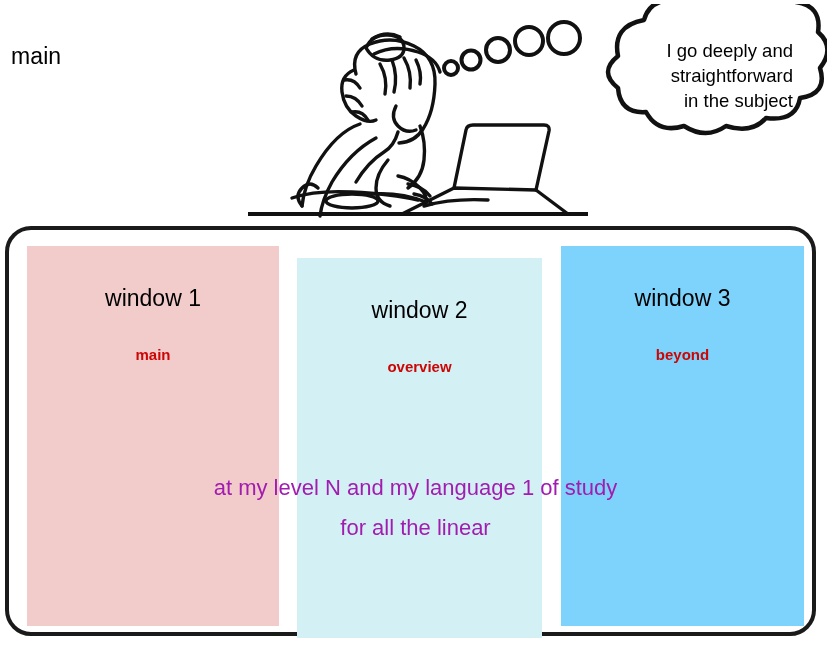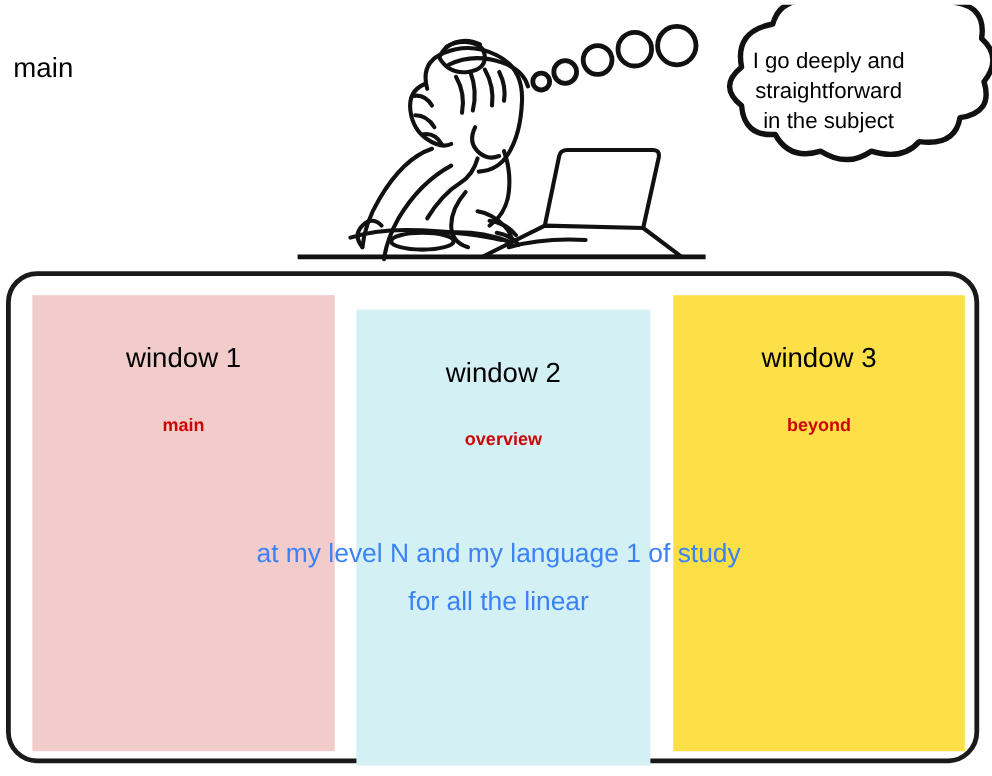--- a/index.html
+++ b/index.html
@@ -64,21 +64,21 @@
     top: 4px;
     width: 267px;
     height: 175px;
   }
   #thought-cloud svg { display: block; }
   #thought-text {
     position: absolute;
     left: 588px;
     top: 38px;
     width: 205px;
-    text-align: center;
+    text-align: right;
     font-size: 18.5px;
     line-height: 25px;
     color: #000000;
   }
   #thought-text .tline { display: block; white-space: nowrap; }
 
   
   #windows-container {
     position: absolute;
     left: 5px;
@@ -121,26 +121,26 @@
     font-size: 15px;
     line-height: 30px;
     font-weight: bold;
     color: #CC0505;
   }
 
   
   #caption {
     position: absolute;
     left: 18px;
-    top: 211px;
+    top: 238px;
     width: 777px;
     text-align: center;
     font-size: 22px;
     line-height: 40px;
-    color: #3b82f6;
+    color: #a21caf;
     pointer-events: none;
   }
   #caption .cline { display: block; white-space: nowrap; }
 </style>
 </head>
 <body>
 
 <div id="mode-block">
   <div id="mode-kicker">main</div>
 </div>
@@ -232,21 +232,21 @@
   <div class="panel" id="panel-1" style="background:#F2CBCB;">
     <div class="panel-title">window 1</div>
     <div class="panel-role">main</div>
   </div>
 
   <div class="panel" id="panel-2" style="background:#D3F1F5;margin-top:12px;">
     <div class="panel-title">window 2</div>
     <div class="panel-role">overview</div>
   </div>
 
-  <div class="panel" id="panel-3" style="background:#fde047;">
+  <div class="panel" id="panel-3" style="background:#7dd3fc;">
     <div class="panel-title">window 3</div>
     <div class="panel-role">beyond</div>
   </div>
 
   <div id="caption">
     <span class="cline">at my level N and my language 1 of study</span>
     <span class="cline">for all the linear</span>
   </div>
 
 </div>

